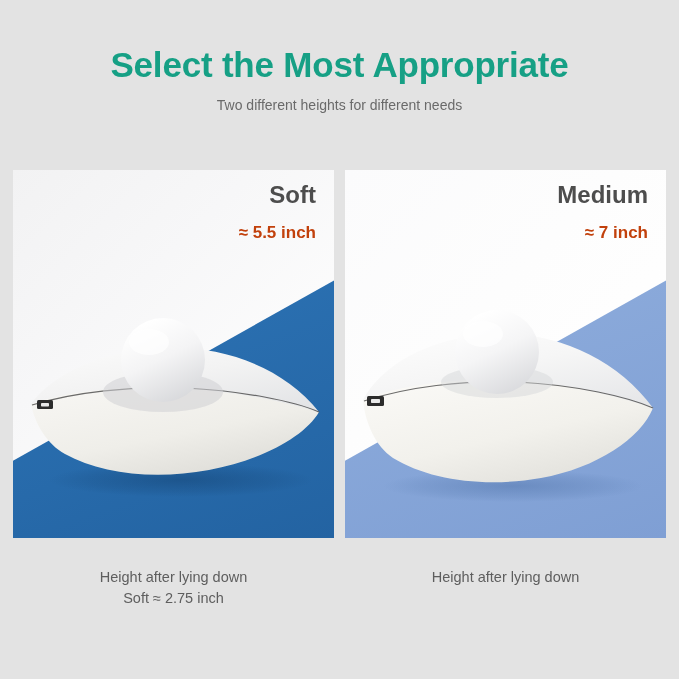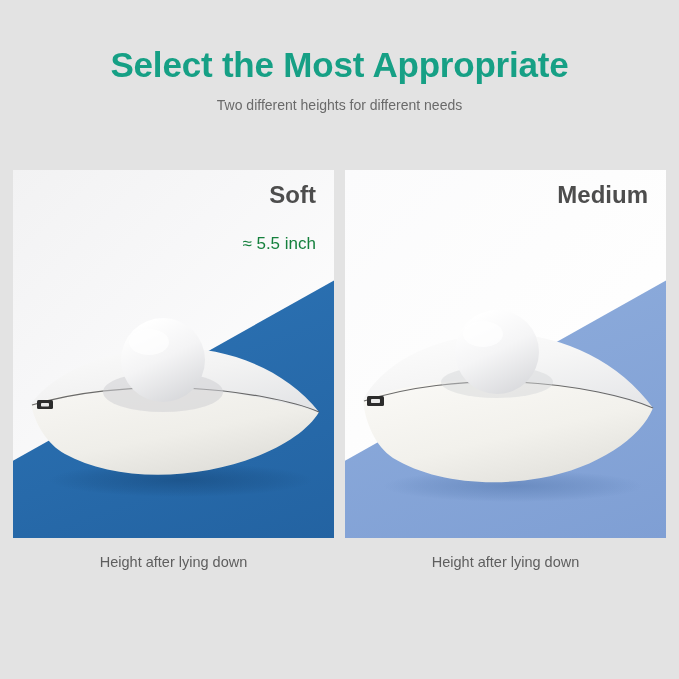--- a/index.html
+++ b/index.html
@@ -117,39 +117,39 @@
     z-index: 5;
   }
   .firmness-name {
     color: #4d4d4d;
     font-size: 24px;
     font-weight: bold;
     line-height: 30px;
     white-space: nowrap;
   }
   .firmness-height {
-    color: #15803d;
+    color: #c2410c;
     font-size: 17px;
-    font-weight: normal;
+    font-weight: bold;
     line-height: 24px;
-    margin-top: 22px;
+    margin-top: 11px;
     white-space: nowrap;
   }
 
   
   #captions-row {
     position: absolute;
     left: 0;
     top: 552px;
     width: 679px;
     height: 60px;
   }
   .caption {
     position: absolute;
-    top: 0;
+    top: 15px;
     width: 321px;
     text-align: center;
     color: #5e5e5e;
     font-size: 14.5px;
     line-height: 21px;
   }
   .caption-left  { left: 13px; }
   .caption-right { left: 345px; }
   .caption-line { display: block; white-space: nowrap; }
 </style>
@@ -268,24 +268,26 @@
           <ellipse cx="138" cy="26" rx="20" ry="13" fill="#ffffff" opacity="0.65"></ellipse>
 
           <rect x="22" y="88" width="17" height="10" rx="1.5" fill="#2c2c2c"></rect>
           <rect x="26" y="91" width="9" height="4" rx="0.8" fill="#eaeaea"></rect>
         </svg>
       </div>
     </div>
 
     <div class="panel-label">
       <div class="firmness-name">Medium</div>
+      <div class="firmness-height">≈ 7 inch</div>
     </div>
   </div>
 </div>
 
 <div id="captions-row">
   <div class="caption caption-left">
     <span class="caption-line">Height after lying down</span>
+    <span class="caption-line">Soft ≈ 2.75 inch</span>
   </div>
   <div class="caption caption-right">
     <span class="caption-line">Height after lying down</span>
   </div>
 </div>
 
 </body></html>

